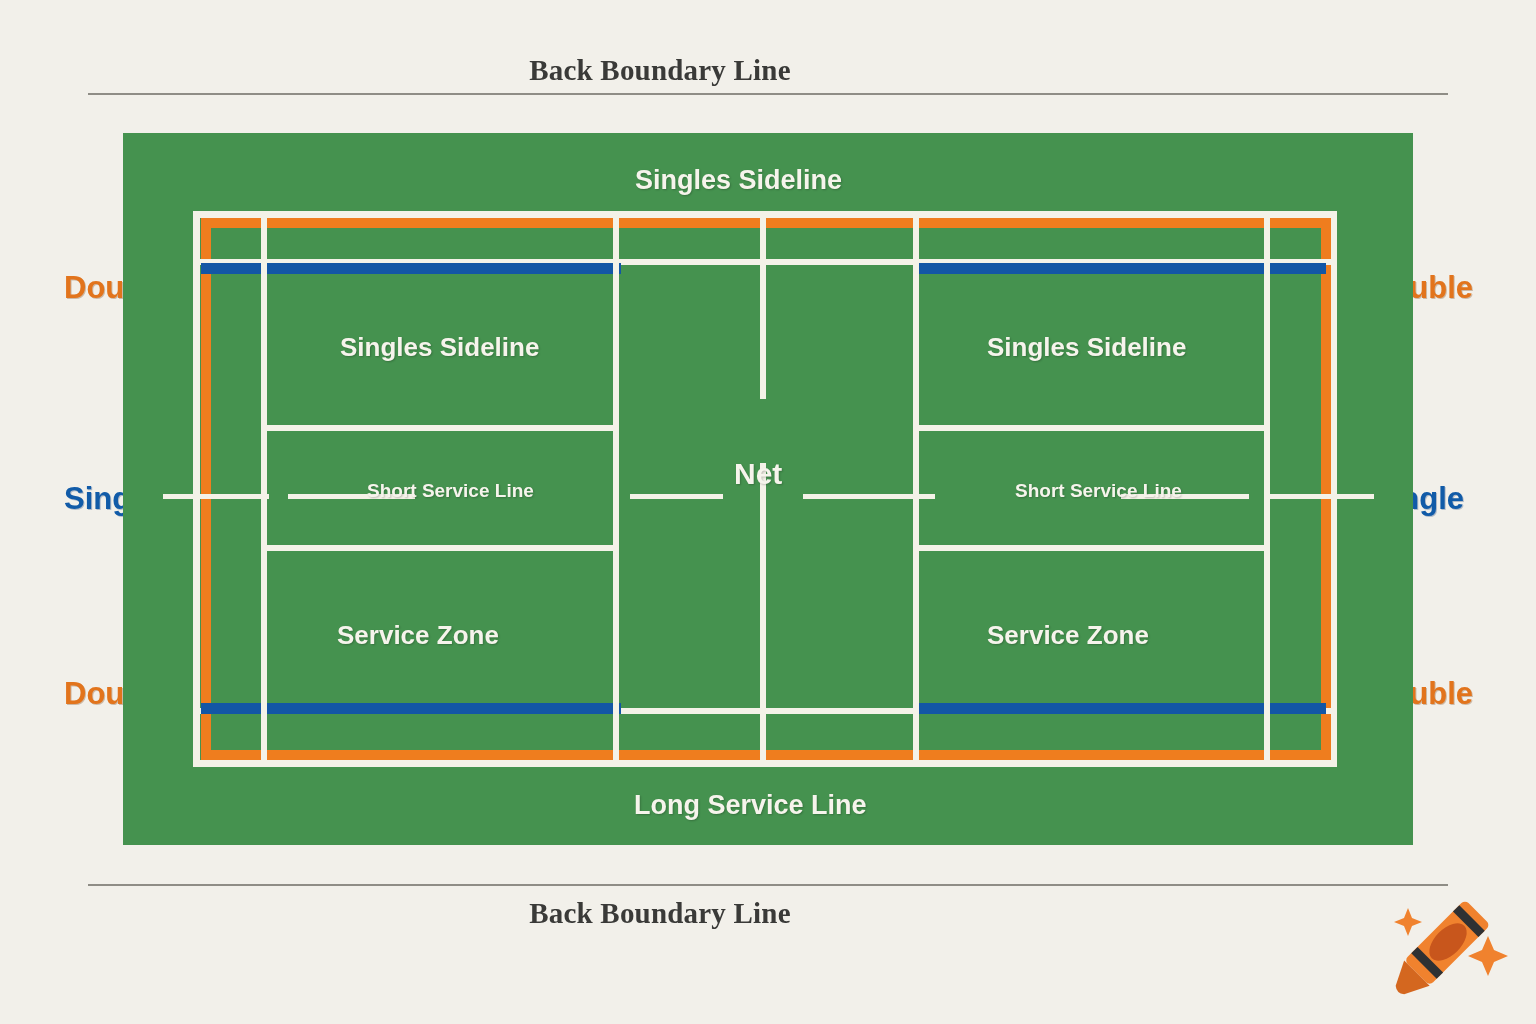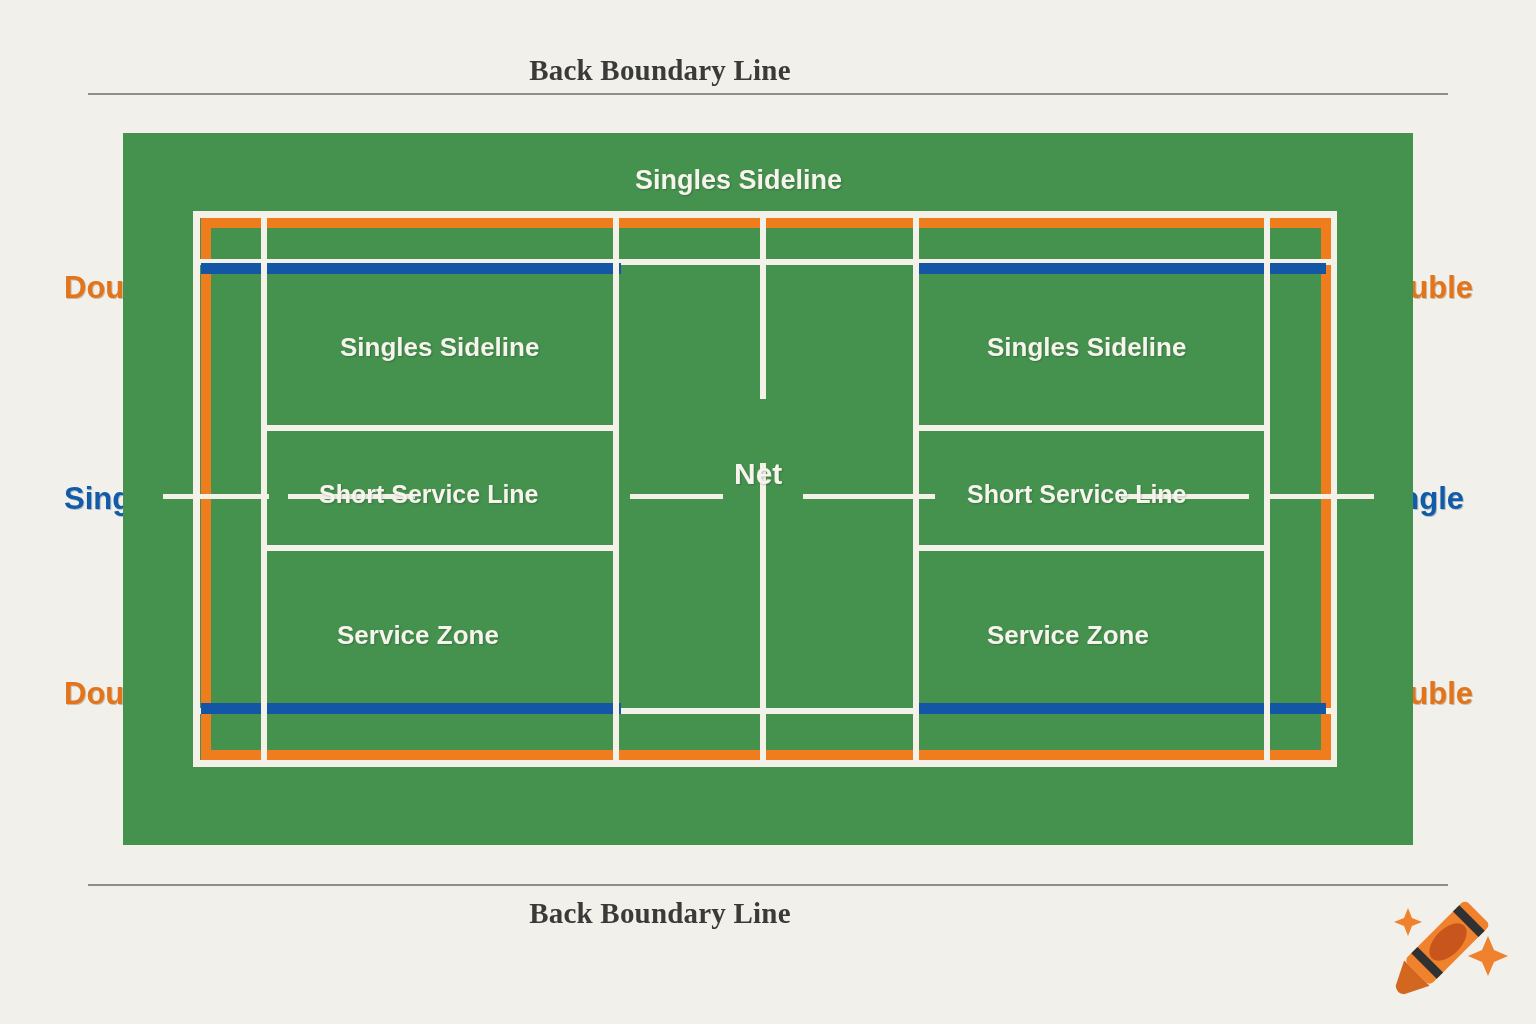--- a/index.html
+++ b/index.html
@@ -78,21 +78,21 @@
 
   
   .court-txt {
     position: absolute;
     color: #f6f4ec;
     font-weight: bold;
     white-space: nowrap;
     text-shadow: 1px 1px 2px rgba(0,0,0,.22);
   }
   .t-26 { font-size: 26px; }
-  .t-25 { font-size: 25px; }
+  .t-25 { font-size: 19px; margin-left: 48px; }
   .t-27 { font-size: 27px; }
   .t-30 { font-size: 30px; }
 
   
   #crayon { position: absolute; left: 1378px; top: 884px; width: 130px; height: 116px; }
 </style>
 </head>
 <body>
 
 <div id="stage">
@@ -149,20 +149,21 @@
 
     <div class="wl" style="left:40px;  top:361px; width:106px; height:5px;"></div>
     <div class="wl" style="left:165px; top:361px; width:127px; height:5px;"></div>
     <div class="wl" style="left:507px; top:361px; width:93px;  height:5px;"></div>
     <div class="wl" style="left:680px; top:361px; width:132px; height:5px;"></div>
     <div class="wl" style="left:998px; top:361px; width:128px; height:5px;"></div>
     <div class="wl" style="left:1143px;top:361px; width:108px; height:5px;"></div>
 
     <div class="court-txt t-27" style="left:512px; top:32px;">Singles Sideline</div>
 
+    <div class="court-txt t-27" style="left:511px; top:657px;">Long Service Line</div>
 
     <div class="court-txt t-30" style="left:611px; top:341px; transform:translateY(-50%);text-align:center;">Net</div>
 
     <div class="court-txt t-26" style="left:217px; top:199px;">Singles Sideline</div>
 
     <div class="court-txt t-26" style="left:864px; top:199px;">Singles Sideline</div>
 
     <div class="court-txt t-25" style="left:196px; top:347px;">Short Service Line</div>
 
     <div class="court-txt t-25" style="left:844px; top:347px;">Short Service Line</div>

